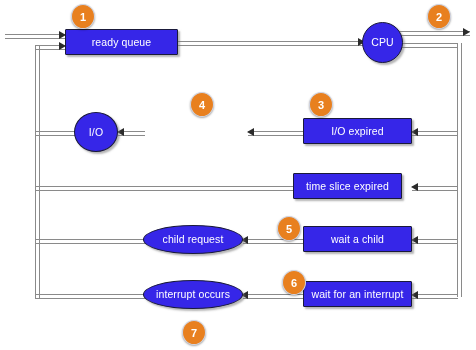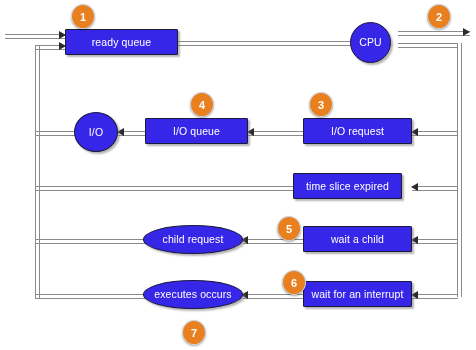--- a/index.html
+++ b/index.html
@@ -128,50 +128,47 @@
 
   <div class="ln h dbl" style="left:243px; top:294px; width:60px;"></div>
   <div class="arw left" style="left:241px; top:291px;"></div>
 
   <div class="ln h dbl" style="left:35px; top:294px; width:115px;"></div>
 
   <div class="node rect" style="left:65px; top:29px; width:113px; height:26px;text-align:right;">
     <span>ready queue</span>
   </div>
 
-  <div class="node circle" style="left:350px; top:22px; width:41px; height:41px;">
+  <div class="node circle" style="left:362px; top:22px; width:41px; height:41px;">
     <span>CPU</span>
   </div>
 
   <div class="node circle" style="left:74px; top:112px; width:44px; height:40px;">
     <span>I/O</span>
   </div>
 
-  <div class="node rect" style="left:145px; top:118px; width:103px; height:26px;">
-    <span>I/O queue</span>
-  </div>
 
   <div class="node rect" style="left:303px; top:118px; width:109px; height:26px;">
-    <span>I/O request</span>
+    <span>I/O expired</span>
   </div>
 
   <div class="node rect" style="left:293px; top:173px; width:109px; height:26px;">
     <span>time slice expired</span>
   </div>
 
   <div class="node ellipse" style="left:143px; top:225px; width:100px; height:29px;">
     <span>child request</span>
   </div>
 
   <div class="node rect" style="left:303px; top:226px; width:109px; height:26px;">
     <span>wait a child</span>
   </div>
 
   <div class="node ellipse" style="left:143px; top:280px; width:100px; height:29px;">
-    <span>executes occurs</span>
+    <span>interrupt occurs</span>
   </div>
 
   <div class="node rect" style="left:303px; top:281px; width:109px; height:26px;justify-content:center;">
     <span>wait for an interrupt</span>
   </div>
 
   <div class="badge" style="left:71px; top:4px;">
     <span>1</span>
   </div>
   <div class="badge" style="left:427px; top:4px;">

